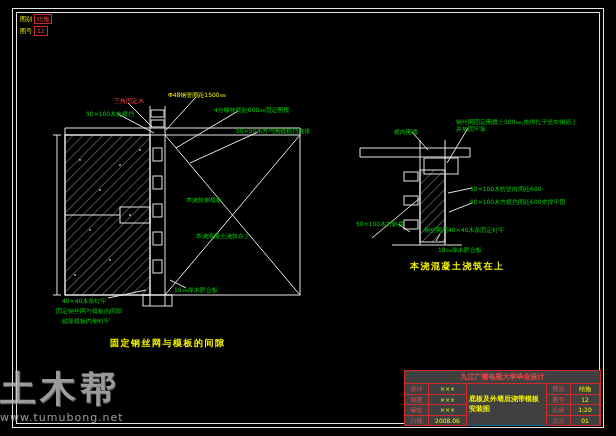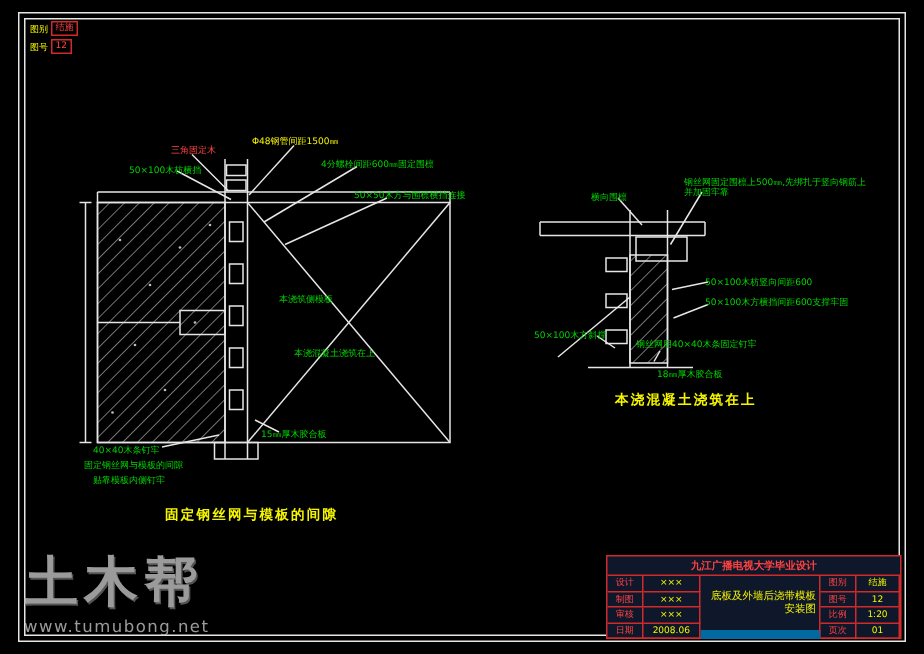--- a/index.html
+++ b/index.html
@@ -16,42 +16,42 @@
   }
   svg{position:absolute;left:0;top:0;}
   
   .stamp{position:absolute;left:20px;top:14px;}
   .stamp-row{display:flex;align-items:center;margin-bottom:2px;}
   .stamp-prefix{color:#f5f500;font-size:6px;margin-right:2px;}
   .stamp-box{border:1px solid #d02a2a;color:#ff4242;font-size:6px;padding:0 2px;line-height:8px;}
   
   .tb{
     position:absolute;left:404px;top:370px;width:197px;height:56px;
-    border:1px solid #d02a2a;box-sizing:border-box;background:#0f172a;
+    border:1px solid #d02a2a;box-sizing:border-box;background:#404040;
   }
   .tb-header{
     height:12px;line-height:12px;text-align:center;color:#ff4242;font-size:7px;
     border-bottom:1px solid #d02a2a;font-weight:bold;white-space:nowrap;overflow:hidden;
   }
   .tb-body{display:grid;grid-template-columns:24px 38px 1fr 24px 29px;grid-auto-rows:10.5px;}
   .tb-cell{
     border-right:1px solid #d02a2a;border-bottom:1px solid #d02a2a;
     font-size:6px;line-height:10px;color:#ff4242;text-align:center;
     overflow:hidden;white-space:nowrap;
   }
   .tb-val{color:#f5f500;}
   .tb-subject{
     grid-column:3;grid-row:1 / span 4;
     display:flex;align-items:center;justify-content:center;
-    color:#f5f500;font-size:7px;text-align:right;padding:0 2px;
+    color:#f5f500;font-size:7px;text-align:left;padding:0 2px;
     white-space:normal;line-height:1.35;
-    border-right:1px solid #d02a2a;border-bottom:6px solid #0369a1;
+    border-right:1px solid #d02a2a;border-bottom:1px solid #0369a1;font-weight:bold;
   }
   
-  .wm{position:absolute;left:16px;top:368px;opacity:0.8;}
+  .wm{position:absolute;left:0;top:368px;opacity:0.8;}
   .wm-brand{
     color:#c2c2c2;font-size:36px;font-weight:bold;letter-spacing:4px;
     text-shadow:1px 1px 0 #6a6a6a;line-height:42px;
   }
   .wm-url{color:#c2c2c2;font-size:11px;letter-spacing:1px;margin-top:1px;}
 </style>
 </head>
 <body>
 
 <div id="screen">

